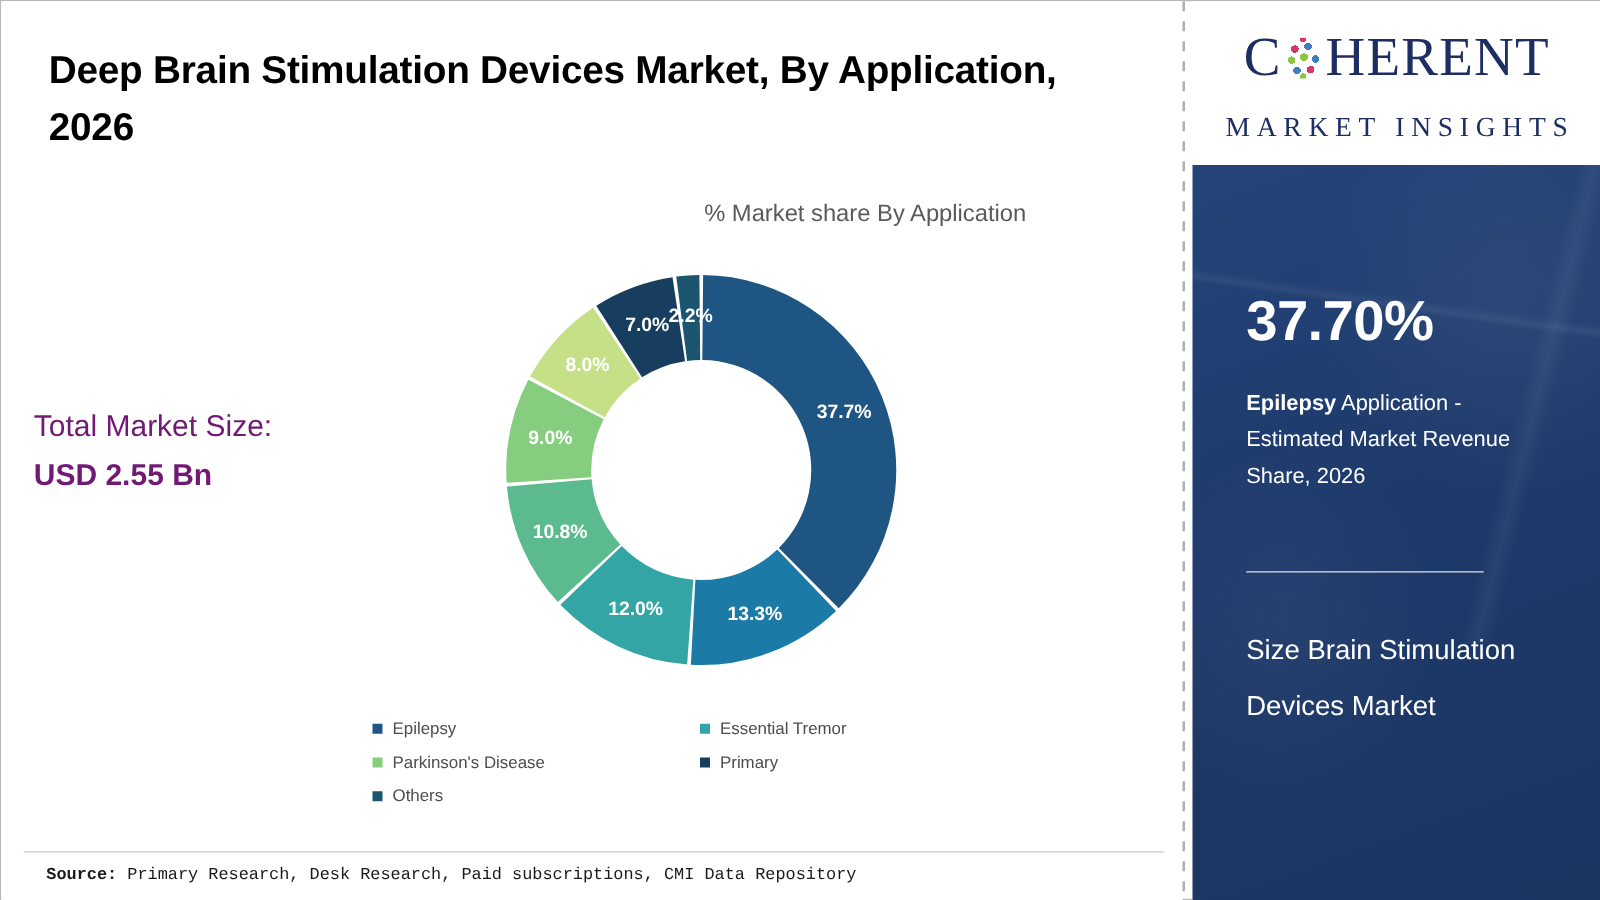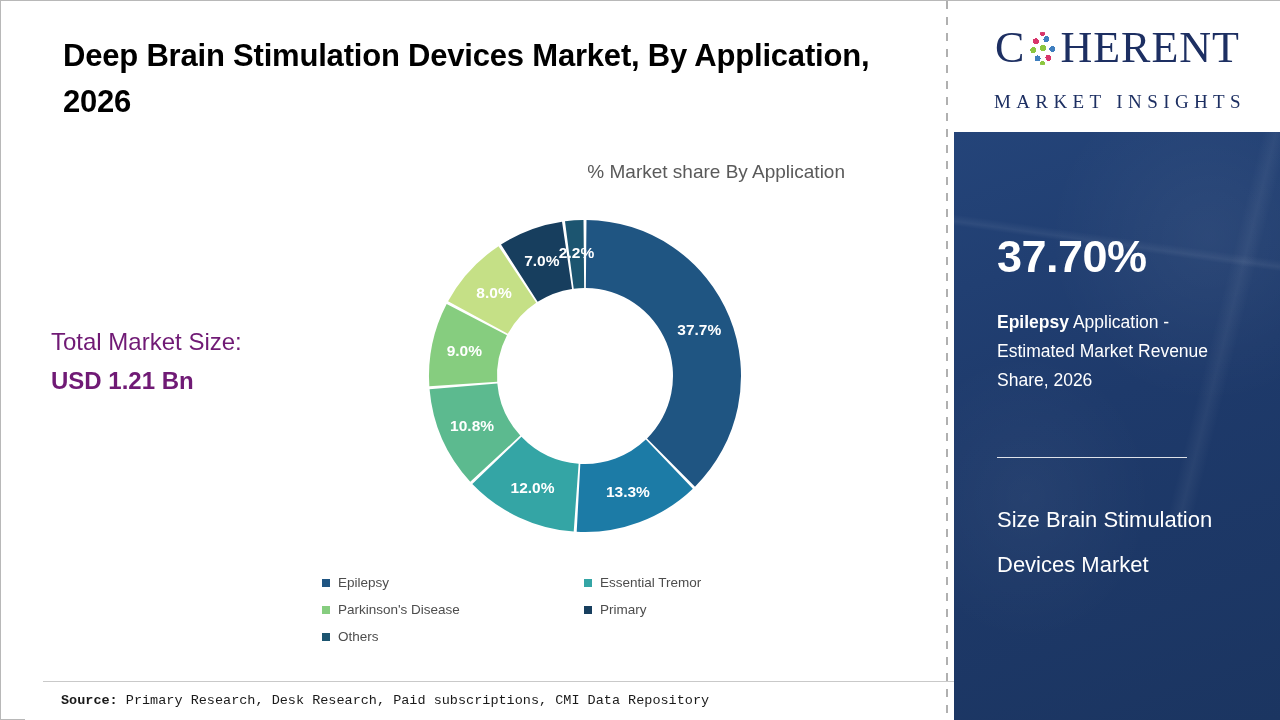--- a/index.html
+++ b/index.html
@@ -15,21 +15,20 @@
     background: #ffffff;
     border: 1px solid #b8b8b8;
   }
 
   
   #left-panel {
     position: absolute;
     left: 0; top: 0;
     width: 945px; height: 720px;
     background: #ffffff;
-    margin-left: 24px;
   }
   #page-title {
     position: absolute;
     left: 38px; top: 32px;
     width: 830px;
     font-size: 31px;
     font-weight: 700;
     line-height: 1.48;
     color: #000000;
     letter-spacing: -0.2px;
@@ -163,21 +162,21 @@
       radial-gradient(circle at 52% 48%, #8cc63f 0 3.2px, transparent 3.2px),
       radial-gradient(circle at 80% 52%, #3f7fbf 0 3px, transparent 3px),
       radial-gradient(circle at 35% 80%, #3f7fbf 0 3px, transparent 3px),
       radial-gradient(circle at 68% 78%, #d8366b 0 3px, transparent 3px),
       radial-gradient(circle at 50% 95%, #8cc63f 0 2.6px, transparent 2.6px),
       radial-gradient(circle at 50% 4%, #d8366b 0 2.6px, transparent 2.6px),
       #ffffff;
   }
   #logo-sub {
     font-family: "Liberation Serif", serif;
-    font-size: 19px;
+    font-size: 22px;
     color: #1d2f62;
     letter-spacing: 5.4px;
     margin-top: 21px;
     padding-left: 5px;
   }
   #blue-panel {
     position: absolute;
     left: 0; top: 131px;
     width: 327px; height: 589px;
     background:
@@ -237,21 +236,21 @@
 <body>
 
 <div id="page">
 
   <div id="left-panel">
 
     <div id="page-title">Deep Brain Stimulation Devices Market, By Application, 2026</div>
 
     <div id="total-market-size">
       <div class="tms-label">Total Market Size:</div>
-      <div class="tms-value">USD 1.21 Bn</div>
+      <div class="tms-value">USD 2.55 Bn</div>
     </div>
 
     <div id="chart-area">
       <div id="chart-subtitle">% Market share By Application</div>
       <div id="donut-wrap">
         <svg id="donut-svg" viewBox="0 0 320 320">
           <g id="donut-slices">
               <path d="M 161.4974695001344 4.007187392828371 A 156 156 0 0 1 269.9808804212149 270.63546421367073 L 222.04049664786484 222.40974904360914 A 88 88 0 0 0 160.8447263846912 72.0040544267237 Z" fill="#1f5582"></path>
               <path d="M 267.83669432649754 272.7264270556533 A 156 156 0 0 1 151.69964483969719 315.7790233125527 L 155.31774837111124 247.87534648400407 A 88 88 0 0 0 220.83095577392172 223.5892665442147 Z" fill="#1c7ba6"></path>
               <path d="M 148.71061566741665 315.5909695367672 A 156 156 0 0 1 47.3112219186782 267.87603670203407 L 96.43197133874155 220.85314890883973 A 88 88 0 0 0 153.6316293508504 247.76926486689433 Z" fill="#34a5a5"></path>

